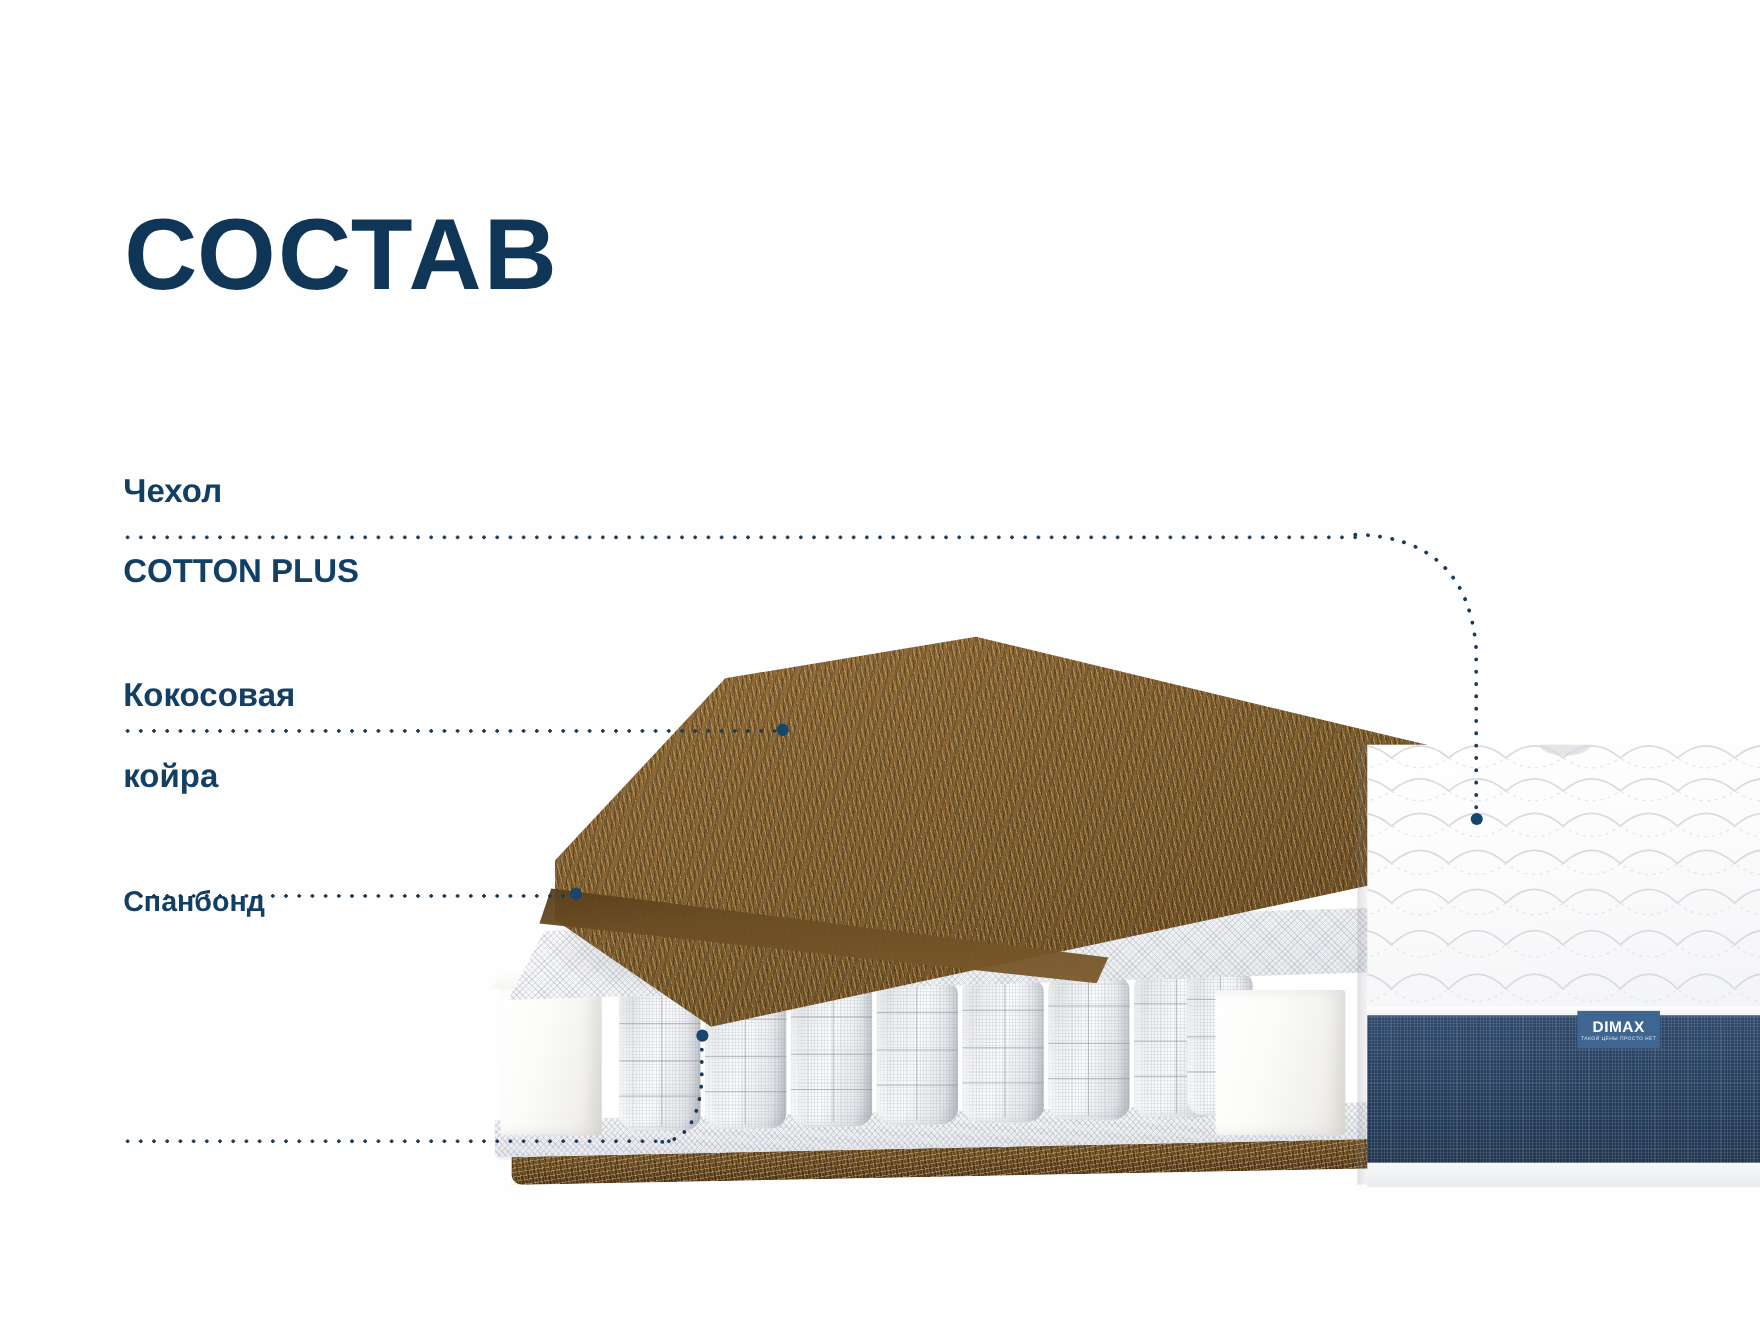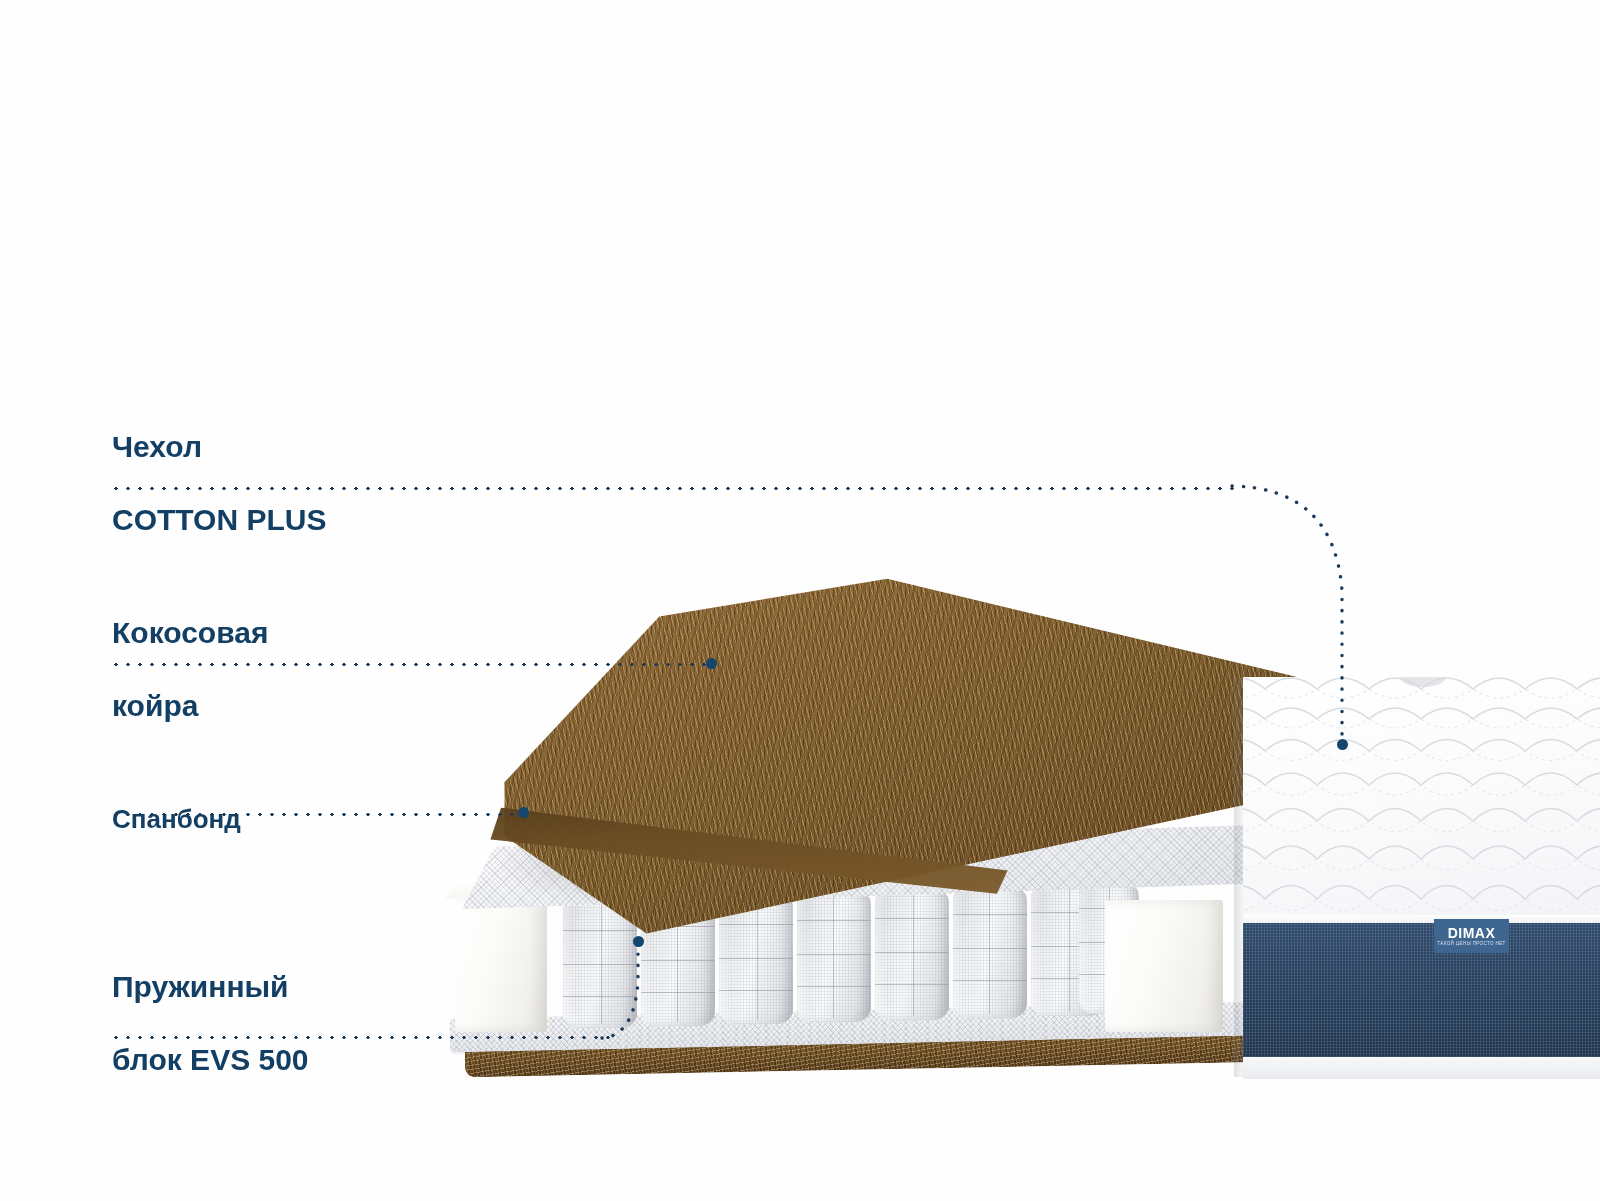--- a/index.html
+++ b/index.html
@@ -277,39 +277,36 @@
     <div class="cover-piping"></div>
     <div class="cover-band"></div>
     <div class="cover-bottom"></div>
 
     <div id="dimax-badge">
       <span class="bn">DIMAX</span>
       <span class="bs">ТАКОЙ ЦЕНЫ ПРОСТО НЕТ</span>
     </div>
   </div>
 
+  <div id="page-title">СОСТАВ</div>
 
   <div class="label" id="lbl-coir">
     <span class="l1">Кокосовая</span>
     <span class="l2">койра</span>
   </div>
 
   <div class="label" id="lbl-cover">
     <span class="l1">Чехол</span>
     <span class="l2">COTTON PLUS</span>
   </div>
 
   <div class="label" id="lbl-span">
     <span class="l1">Спанбонд</span>
   </div>
 
-  <div class="label" id="lbl-spring">
-    <span class="l1">Пружинный</span>
-    <span class="l2">блок EVS 500</span>
-  </div>
 
   <div class="leader" id="lead-cover"></div>
   <div class="leader" id="lead-coir"></div>
   <div class="leader" id="lead-span"></div>
   <div class="leader" id="lead-spring"></div>
 
   <svg class="curvesvg" style="left:1230px;top:470px;" width="160" height="300">
     <path d="M 2 16 Q 104 18 112 120 L 112 274" fill="none" stroke="#1b3a57" stroke-width="3.4" stroke-linecap="round" stroke-dasharray="0.2 11"></path>
   </svg>
   <div class="enddot" style="left:1337px;top:739px;"></div>

